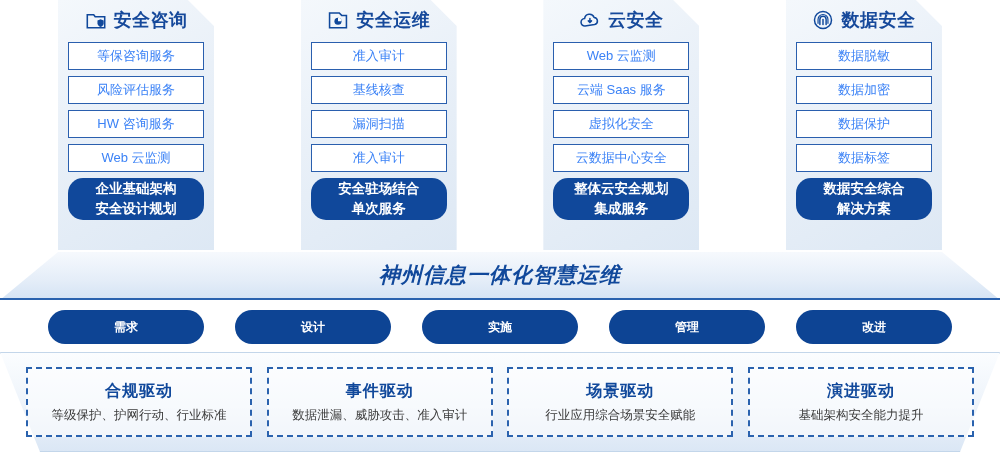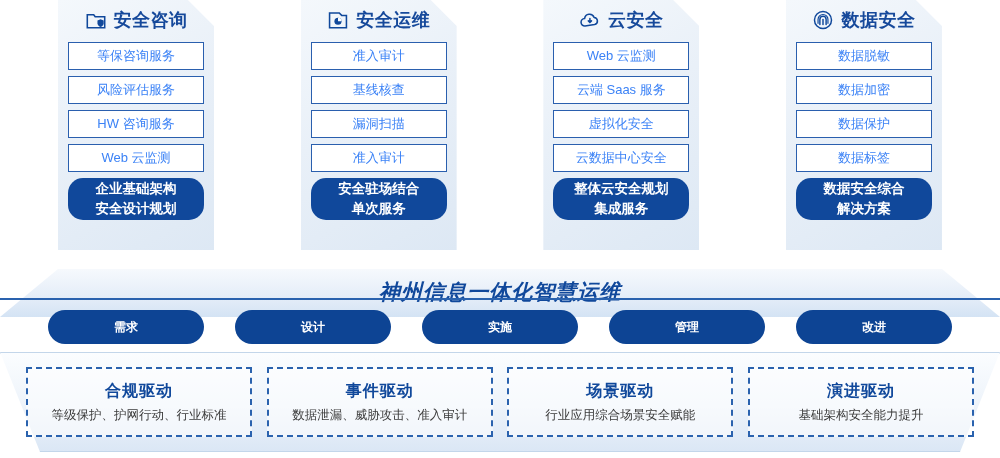--- a/index.html
+++ b/index.html
@@ -89,21 +89,21 @@
     align-items: center;
     justify-content: center;
     text-align: center;
     border-radius: 15px;
   }
 
   
   #banner {
     position: absolute;
     left: 0;
-    top: 269px;
+    top: 252px;
     width: 1000px;
     height: 48px;
     background: linear-gradient(180deg, #f6f9fd 0%, #e4edf8 60%, #d4e3f4 100%);
     -webkit-clip-path: polygon(58px 0, 942px 0, 1000px 100%, 0 100%);
     clip-path: polygon(58px 0, 942px 0, 1000px 100%, 0 100%);
     display: flex;
     align-items: center;
     justify-content: center;
   }
   #banner-underline {

